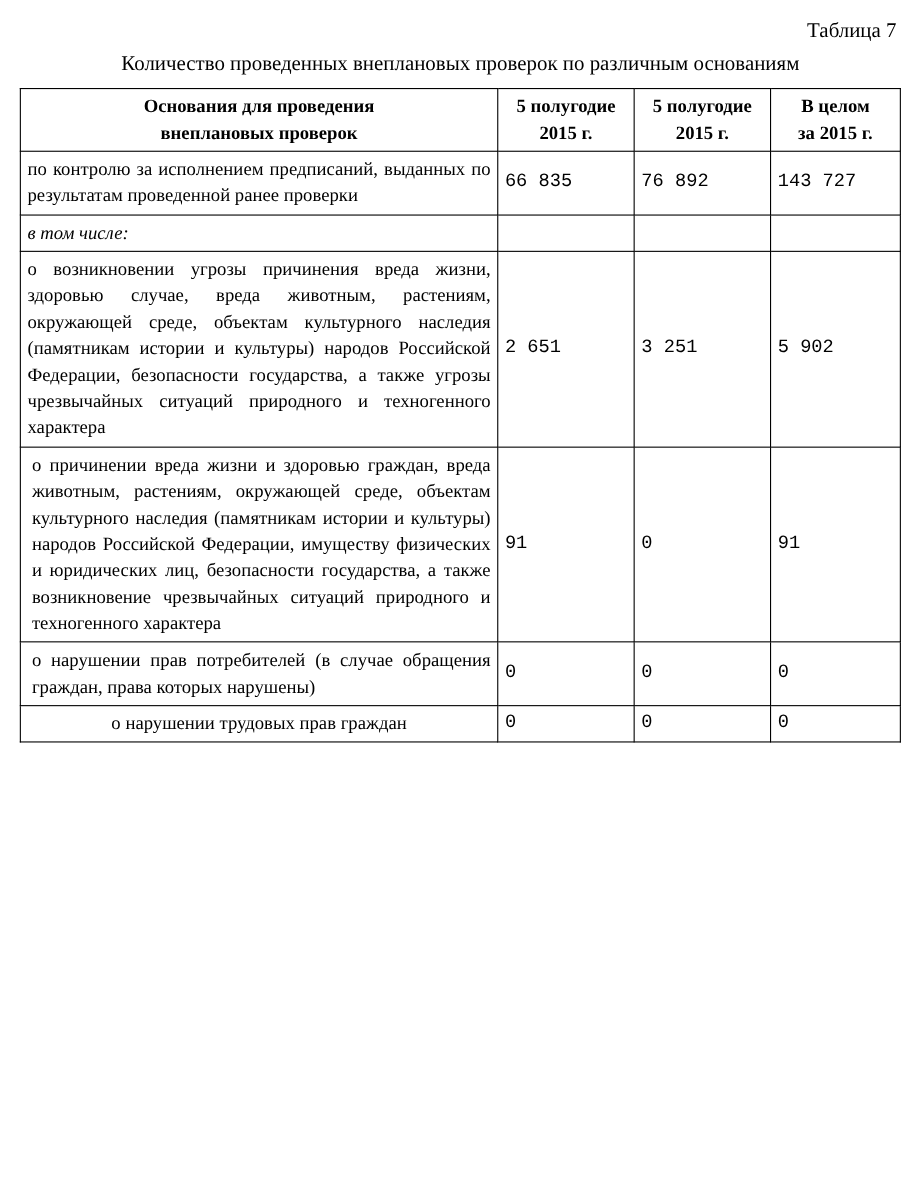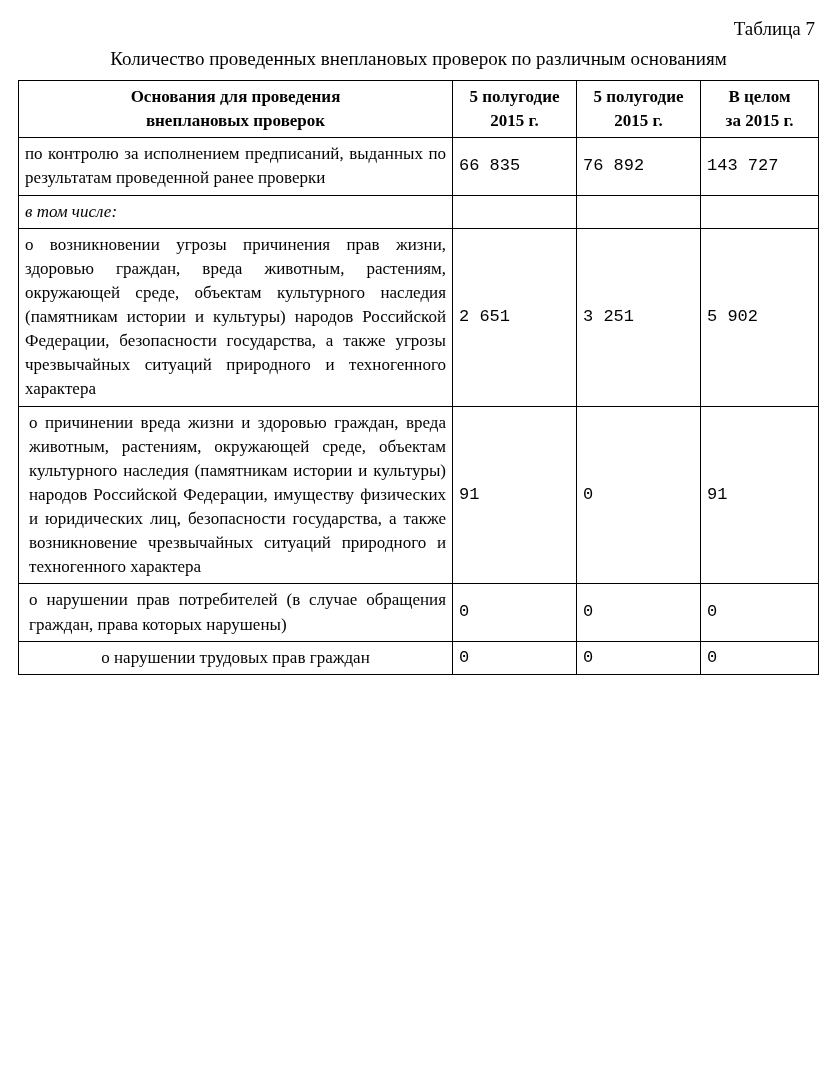--- a/index.html
+++ b/index.html
@@ -131,21 +131,21 @@
 
 
       <tr>
         <td class="plain">в том числе:</td>
         <td class="num"></td>
         <td class="num"></td>
         <td class="num"></td>
       </tr>
 
       <tr>
-        <td class="desc last-left">о возникновении угрозы причинения прав жизни, здоровью граждан, вреда животным, растениям, окружающей среде, объектам культурного наследия (памятникам истории и культуры) народов Российской Федерации, безопасности государства, а также угрозы чрезвычайных ситуаций природного и техногенного характера</td>
+        <td class="desc last-left">о возникновении угрозы причинения вреда жизни, здоровью случае, вреда животным, растениям, окружающей среде, объектам культурного наследия (памятникам истории и культуры) народов Российской Федерации, безопасности государства, а также угрозы чрезвычайных ситуаций природного и техногенного характера</td>
         <td class="num">2 651</td>
         <td class="num">3 251</td>
         <td class="num">5 902</td>
       </tr>
 
       <tr>
         <td class="desc no-indent last-left">о причинении вреда жизни и здоровью граждан, вреда животным, растениям, окружающей среде, объектам культурного наследия (памятникам истории и культуры) народов Российской Федерации, имуществу физических и юридических лиц, безопасности государства, а также возникновение чрезвычайных ситуаций природного и техногенного характера</td>
         <td class="num">91</td>
         <td class="num">0</td>
         <td class="num">91</td>

